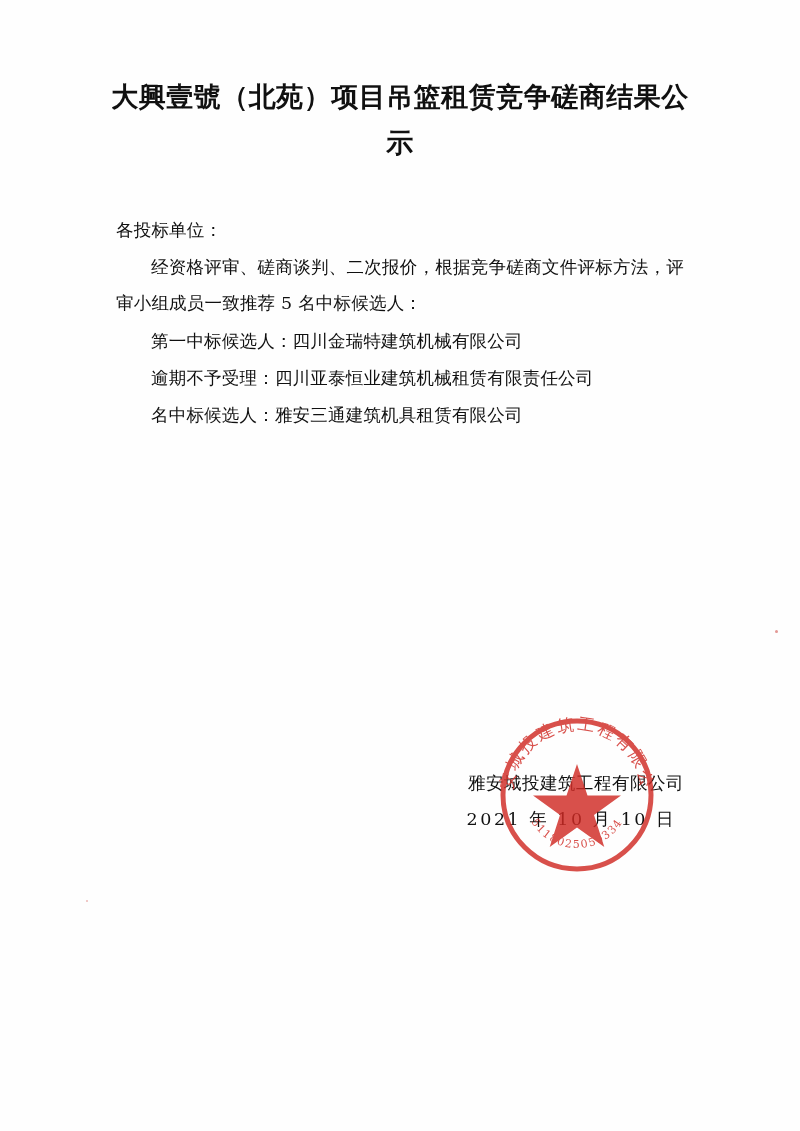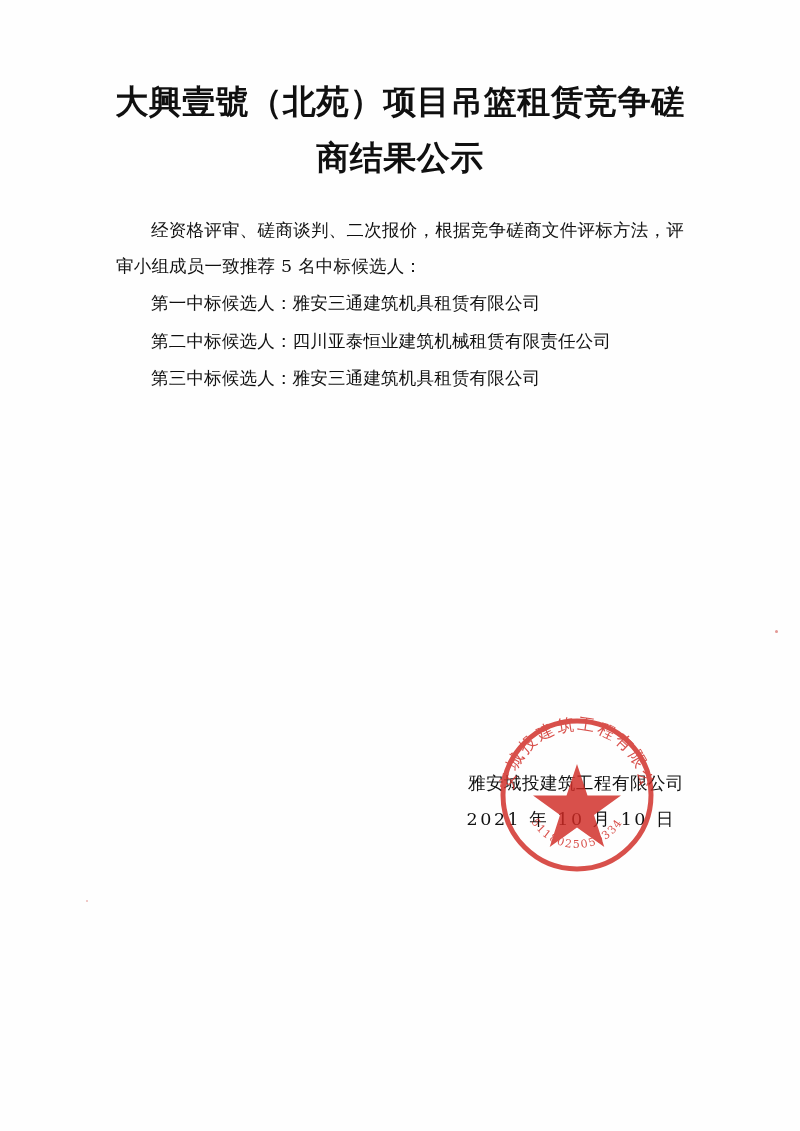--- a/index.html
+++ b/index.html
@@ -19,21 +19,21 @@
     position: absolute;
     inset: 0;
     background: #fefefe;
   }
   .doc-title {
     position: absolute;
     top: 74px;
     left: 110px;
     width: 580px;
     text-align: center;
-    font-size: 33px;
+    font-size: 27px;
     font-weight: bold;
     line-height: 1.7;
     letter-spacing: 0.5px;
     font-family: "DejaVu Serif", serif;
   }
   .body-block {
     position: absolute;
     top: 212px;
     left: 116px;
     width: 568px;
@@ -92,24 +92,25 @@
   .speck.s2 { left: 86px; top: 900px; width: 2px; height: 2px; opacity: 0.35; }
 </style>
 </head>
 <body>
 
 <div class="page">
 
   <div class="doc-title">大興壹號（北苑）项目吊篮租赁竞争磋商结果公示</div>
 
   <div class="body-block">
+    <p class="para">各投标单位：</p>
     <p class="para indent">经资格评审、磋商谈判、二次报价，根据竞争磋商文件评标方法，评审小组成员一致推荐 5 名中标候选人：</p>
-    <p class="para indent">第一中标候选人：雅安三通建筑机具租赁有限公司</p>
-    <p class="para indent">第二中标候选人：四川亚泰恒业建筑机械租赁有限责任公司</p>
-    <p class="para indent">第三中标候选人：雅安三通建筑机具租赁有限公司</p>
+    <p class="para indent">第一中标候选人：四川金瑞特建筑机械有限公司</p>
+    <p class="para indent">逾期不予受理：四川亚泰恒业建筑机械租赁有限责任公司</p>
+    <p class="para indent">名中标候选人：雅安三通建筑机具租赁有限公司</p>
   </div>
 
   <div class="sign-block">
     <div class="sign-line">雅安城投建筑工程有限公司</div>
     <div class="sign-line date">2021 年 10 月 10 日</div>
   </div>
 
   <div class="seal">
     <svg width="178" height="178" viewBox="0 0 178 178" xmlns="http://www.w3.org/2000/svg">
       <defs>

